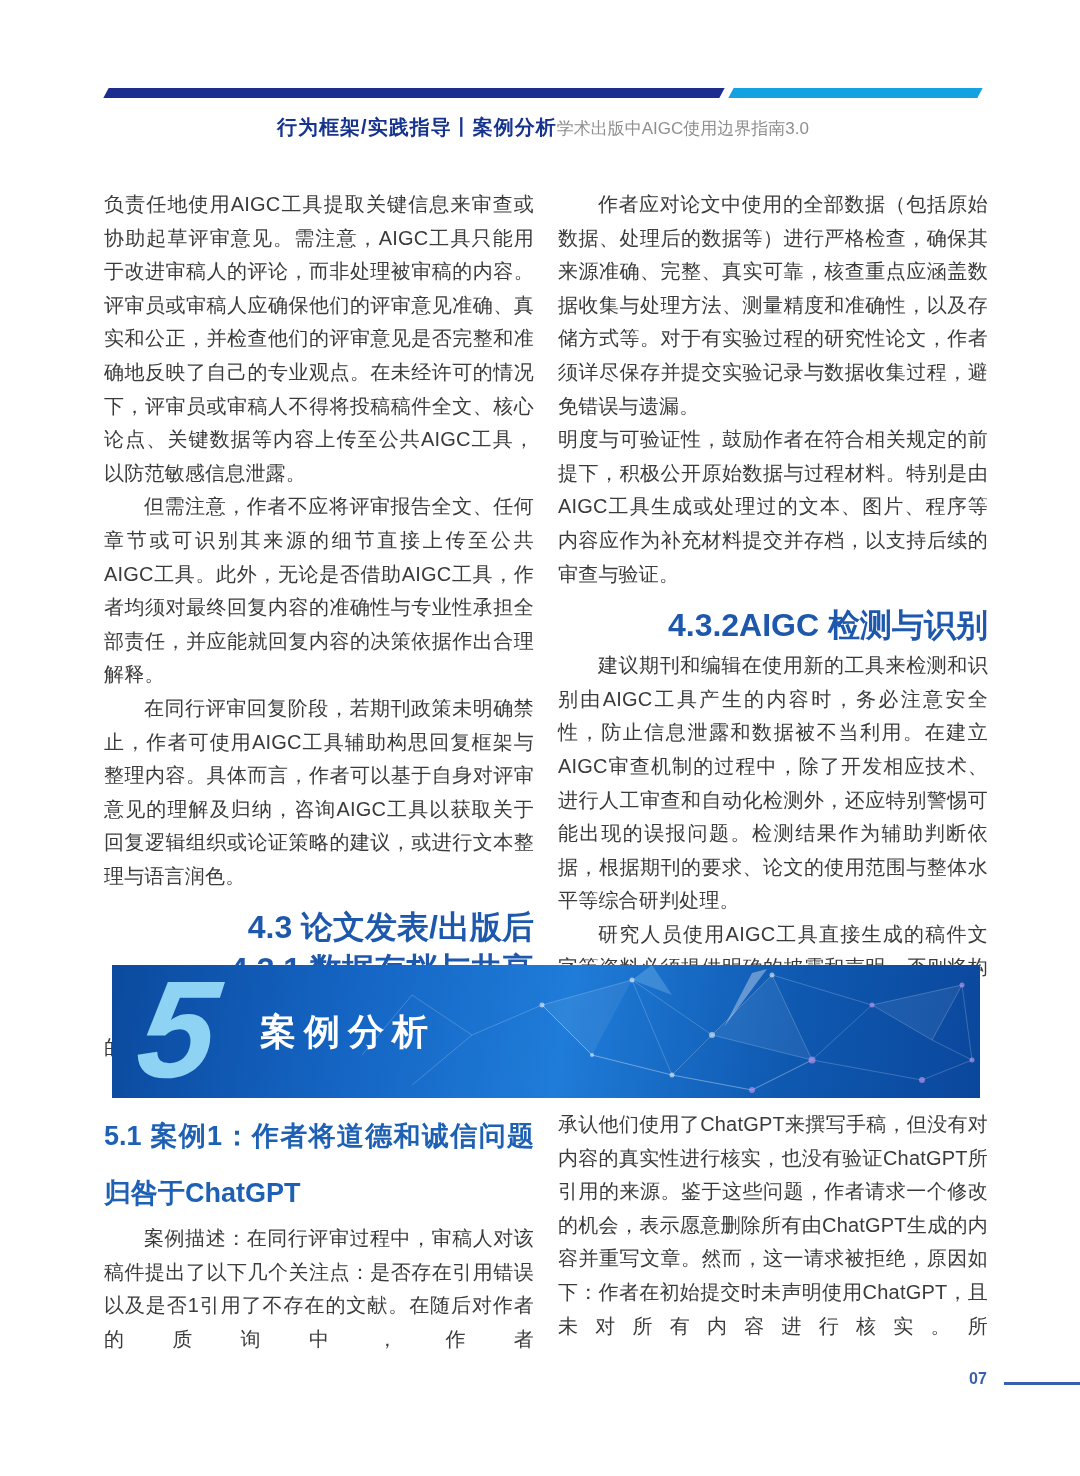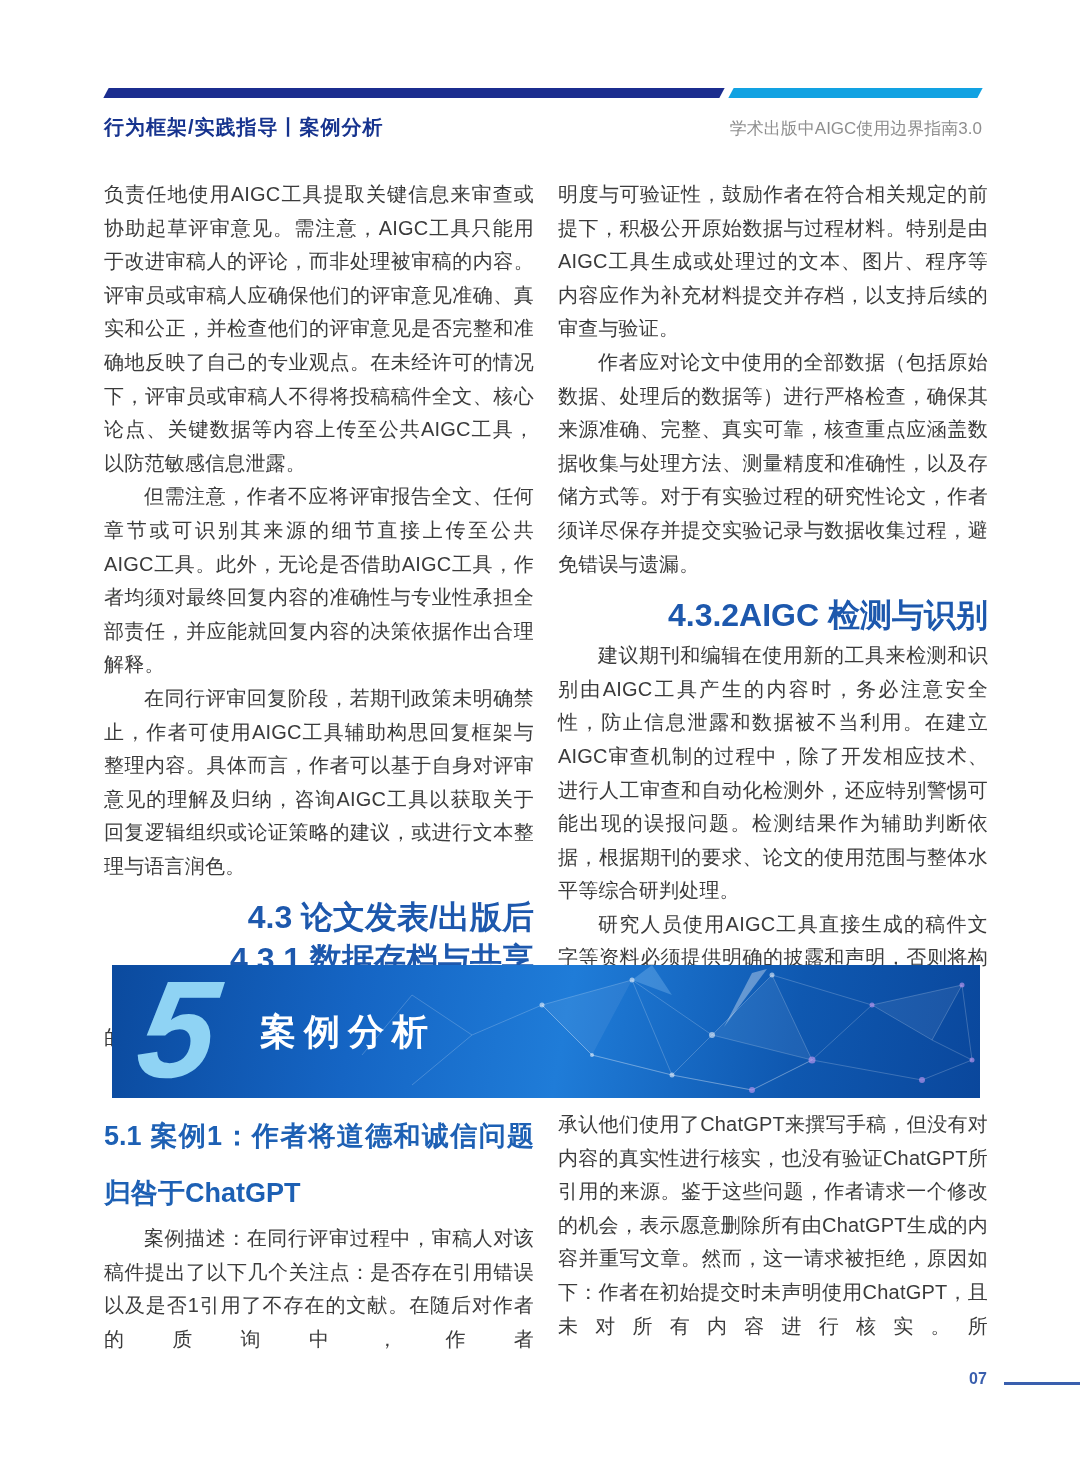--- a/index.html
+++ b/index.html
@@ -8,26 +8,26 @@
     font-family:"Liberation Sans","DejaVu Sans",sans-serif; overflow:hidden;
   }
 
   
   .bar { position:absolute; top:88px; height:10px; transform:skewX(-28deg); }
   .bar-dark  { left:106px; width:616px; background:#1b2d8f; }
   .bar-light { left:731px; width:249px; background:#12a2e2; }
 
   
   .header-row { position:absolute; top:114px; left:104px; width:878px;
-    display:flex; justify-content:space-between; align-items:baseline; }
+    display:flex; justify-content:center; align-items:baseline; }
   .header-left  { font-size:20px; font-weight:bold; color:#16338e; letter-spacing:1px; }
   .header-right { font-size:17px; color:#8e8e8e; }
 
   
-  .content { position:absolute; top:178px; left:104px; width:884px; display:flex; gap:24px; }
+  .content { position:absolute; top:188px; left:104px; width:884px; display:flex; gap:24px; }
   .col { width:430px; }
   p.body { font-size:20px; line-height:33.6px; color:#3b3b3b; text-align:justify; margin:0; letter-spacing:0.2px; }
   p.indent { text-indent:2em; }
   p.fill { text-align-last:justify; }
 
   .h-sub  { font-size:22px; font-weight:400; color:#2d6db8; margin:6px 0 4px; padding-left:50px; }
   .h-main { font-size:32px; font-weight:bold; color:#1d58ad; margin:16px 0 6px; line-height:36px;text-align:right; }
   .h-main.tight { margin-top:4px; margin-bottom:10px; }
 
   
@@ -64,22 +64,22 @@
   <div class="content">
     <div class="col">
       <p class="body">负责任地使用AIGC工具提取关键信息来审查或协助起草评审意见。需注意，AIGC工具只能用于改进审稿人的评论，而非处理被审稿的内容。评审员或审稿人应确保他们的评审意见准确、真实和公正，并检查他们的评审意见是否完整和准确地反映了自己的专业观点。在未经许可的情况下，评审员或审稿人不得将投稿稿件全文、核心论点、关键数据等内容上传至公共AIGC工具，以防范敏感信息泄露。</p>
       <p class="body indent">但需注意，作者不应将评审报告全文、任何章节或可识别其来源的细节直接上传至公共AIGC工具。此外，无论是否借助AIGC工具，作者均须对最终回复内容的准确性与专业性承担全部责任，并应能就回复内容的决策依据作出合理解释。</p>
       <p class="body indent">在同行评审回复阶段，若期刊政策未明确禁止，作者可使用AIGC工具辅助构思回复框架与整理内容。具体而言，作者可以基于自身对评审意见的理解及归纳，咨询AIGC工具以获取关于回复逻辑组织或论证策略的建议，或进行文本整理与语言润色。</p>
       <div class="h-main">4.3 论文发表/出版后</div>
       <div class="h-main tight">4.3.1 数据存档与共享</div>
       <p class="body indent fill">为促进科学数据的公开共享，全面提升研究的透</p>
     </div>
     <div class="col">
+      <p class="body indent">作者应对论文中使用的全部数据（包括原始数据、处理后的数据等）进行严格检查，确保其来源准确、完整、真实可靠，核查重点应涵盖数据收集与处理方法、测量精度和准确性，以及存储方式等。对于有实验过程的研究性论文，作者须详尽保存并提交实验记录与数据收集过程，避免错误与遗漏。</p>
       <p class="body">明度与可验证性，鼓励作者在符合相关规定的前提下，积极公开原始数据与过程材料。特别是由AIGC工具生成或处理过的文本、图片、程序等内容应作为补充材料提交并存档，以支持后续的审查与验证。</p>
-      <p class="body indent">作者应对论文中使用的全部数据（包括原始数据、处理后的数据等）进行严格检查，确保其来源准确、完整、真实可靠，核查重点应涵盖数据收集与处理方法、测量精度和准确性，以及存储方式等。对于有实验过程的研究性论文，作者须详尽保存并提交实验记录与数据收集过程，避免错误与遗漏。</p>
       <div class="h-main">4.3.2AIGC 检测与识别</div>
       <p class="body indent">建议期刊和编辑在使用新的工具来检测和识别由AIGC工具产生的内容时，务必注意安全性，防止信息泄露和数据被不当利用。在建立AIGC审查机制的过程中，除了开发相应技术、进行人工审查和自动化检测外，还应特别警惕可能出现的误报问题。检测结果作为辅助判断依据，根据期刊的要求、论文的使用范围与整体水平等综合研判处理。</p>
       <p class="body indent">研究人员使用AIGC工具直接生成的稿件文字等资料必须提供明确的披露和声明，否则将构成学术不端行为。</p>
     </div>
   </div>
 
   <div class="banner">
     <svg width="868" height="133" viewBox="0 0 868 133">
       <g stroke="rgba(255,255,255,0.20)" stroke-width="1" fill="none">
         <polyline points="300,120 360,70 430,40 520,15 600,70 660,10 760,40 850,20"></polyline>

